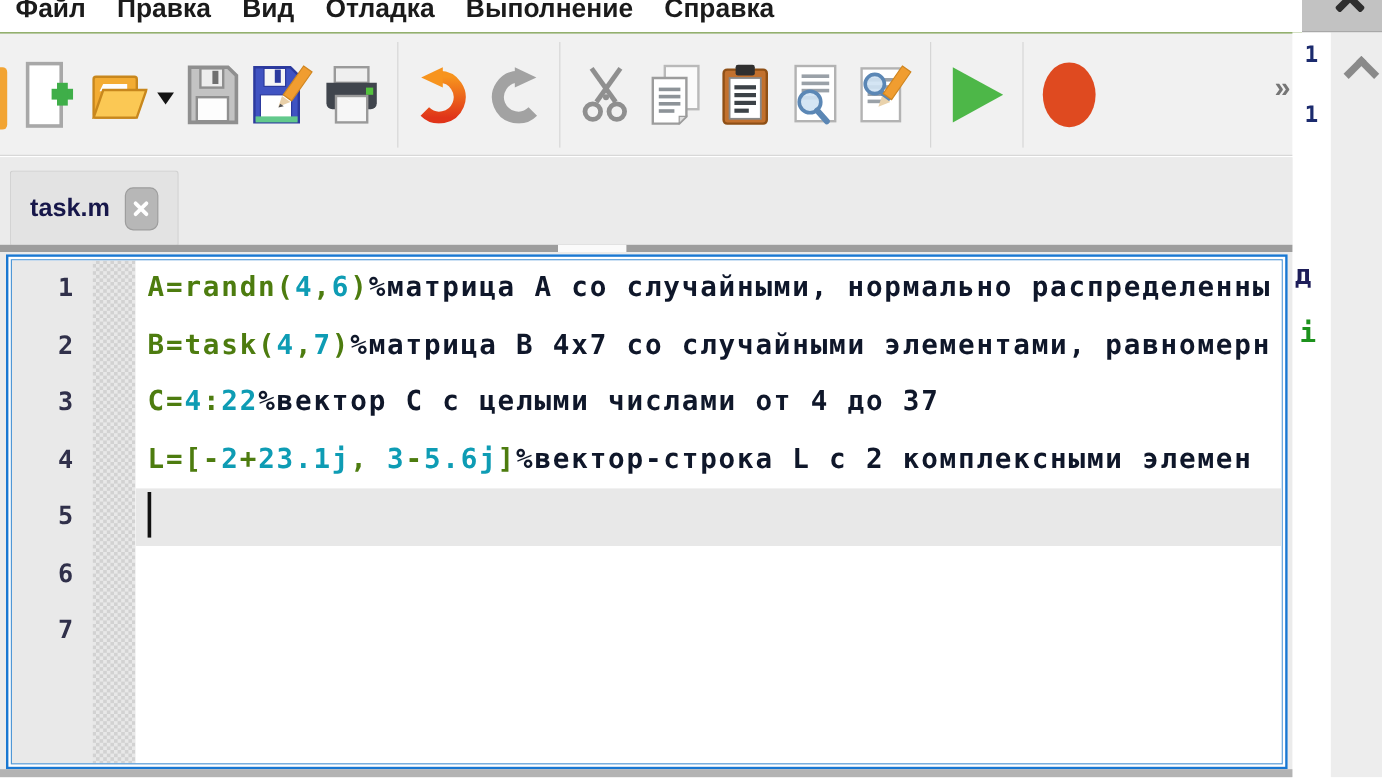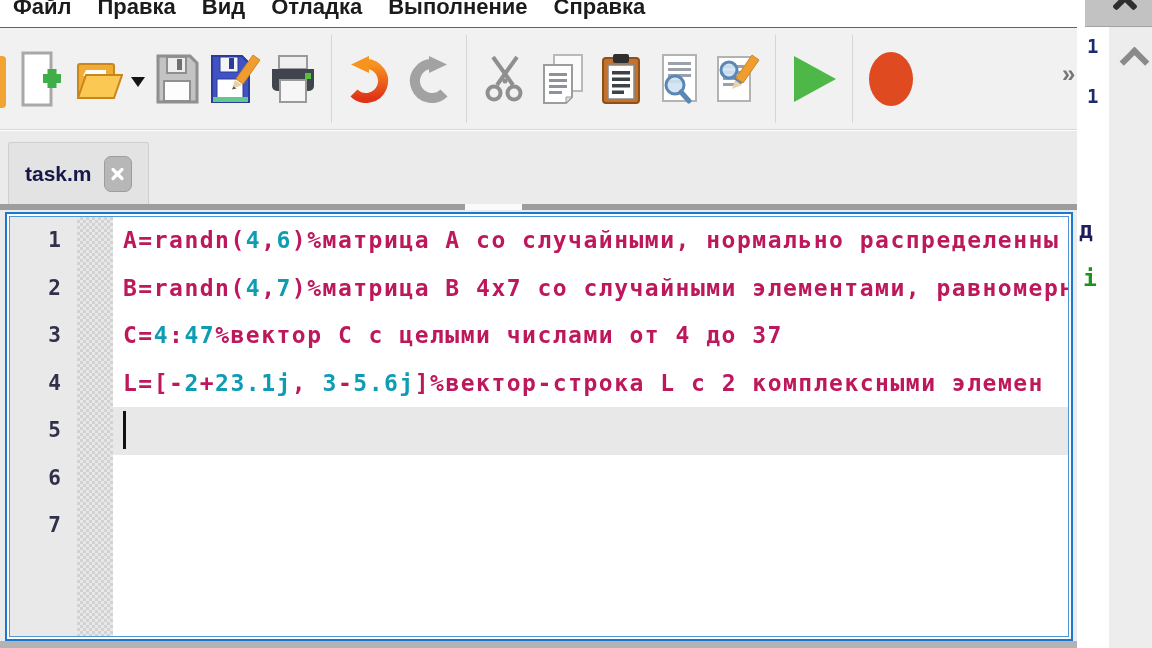--- a/index.html
+++ b/index.html
@@ -71,24 +71,24 @@
       font-family:"DejaVu Sans Mono","Liberation Mono",monospace;font-weight:700;
       font-size:21px;color:#30304a;}
   #hatch{width:36px;flex:none;
          background-image:conic-gradient(#d2d2d2 90deg,#e8e8e8 90deg 180deg,#d2d2d2 180deg 270deg,#e8e8e8 270deg);
          background-size:6px 6px;}
   #code-area{flex:1;background:#fff;overflow:hidden;}
   .code-line{height:47.5px;line-height:47.5px;white-space:pre;padding-left:10px;
              font-family:"DejaVu Sans Mono","Liberation Mono",monospace;font-weight:700;
              font-size:23px;letter-spacing:1.5px;color:#1e1e5a;}
   .code-line.current{background:#e8e8e8;}
-  .seg-code{color:#be185d;}
+  .seg-code{color:#4d7c0f;}
   .seg-number{color:#0e9cb4;}
   .seg-string{color:#a800a8;}
-  .seg-comment{color:#be185d;}
+  .seg-comment{color:#0f172a;}
   .cursor{display:inline-block;width:3px;height:38px;background:#111;vertical-align:middle;
           margin-top:-4px;}
 
   #bottom-strip{position:absolute;left:0;top:641px;width:1077px;height:7px;background:#b3b3b3;}
 </style>
 </head>
 <body>
 
 <div id="screen">
 
@@ -285,22 +285,22 @@
           <div class="ln">2</div>
           <div class="ln">3</div>
           <div class="ln">4</div>
           <div class="ln">5</div>
           <div class="ln">6</div>
           <div class="ln">7</div>
         </div>
       <div id="hatch"></div>
       <div id="code-area">
           <div class="code-line"><span class="seg-code">A=randn(</span><span class="seg-number">4</span><span class="seg-code">,</span><span class="seg-number">6</span><span class="seg-code">)</span><span class="seg-comment">%матрица A со случайными, нормально распределенны</span></div>
-          <div class="code-line"><span class="seg-code">B=randn(</span><span class="seg-number">4</span><span class="seg-code">,</span><span class="seg-number">7</span><span class="seg-code">)</span><span class="seg-comment">%матрица B 4x7 со случайными элементами, равномерн</span></div>
-          <div class="code-line"><span class="seg-code">C=</span><span class="seg-number">4</span><span class="seg-code">:</span><span class="seg-number">47</span><span class="seg-comment">%вектор C с целыми числами от 4 до 37</span></div>
+          <div class="code-line"><span class="seg-code">B=task(</span><span class="seg-number">4</span><span class="seg-code">,</span><span class="seg-number">7</span><span class="seg-code">)</span><span class="seg-comment">%матрица B 4x7 со случайными элементами, равномерн</span></div>
+          <div class="code-line"><span class="seg-code">C=</span><span class="seg-number">4</span><span class="seg-code">:</span><span class="seg-number">22</span><span class="seg-comment">%вектор C с целыми числами от 4 до 37</span></div>
           <div class="code-line"><span class="seg-code">L=[-</span><span class="seg-number">2</span><span class="seg-code">+</span><span class="seg-number">23.1j</span><span class="seg-code">, </span><span class="seg-number">3</span><span class="seg-code">-</span><span class="seg-number">5.6j</span><span class="seg-code">]</span><span class="seg-comment">%вектор-строка L с 2 комплексными элемен</span></div>
           <div class="code-line current"><span class="cursor"></span></div>
           <div class="code-line"></div>
         </div>
     </div>
   </div>
   <div id="bottom-strip"></div>
 
 </div>
 

